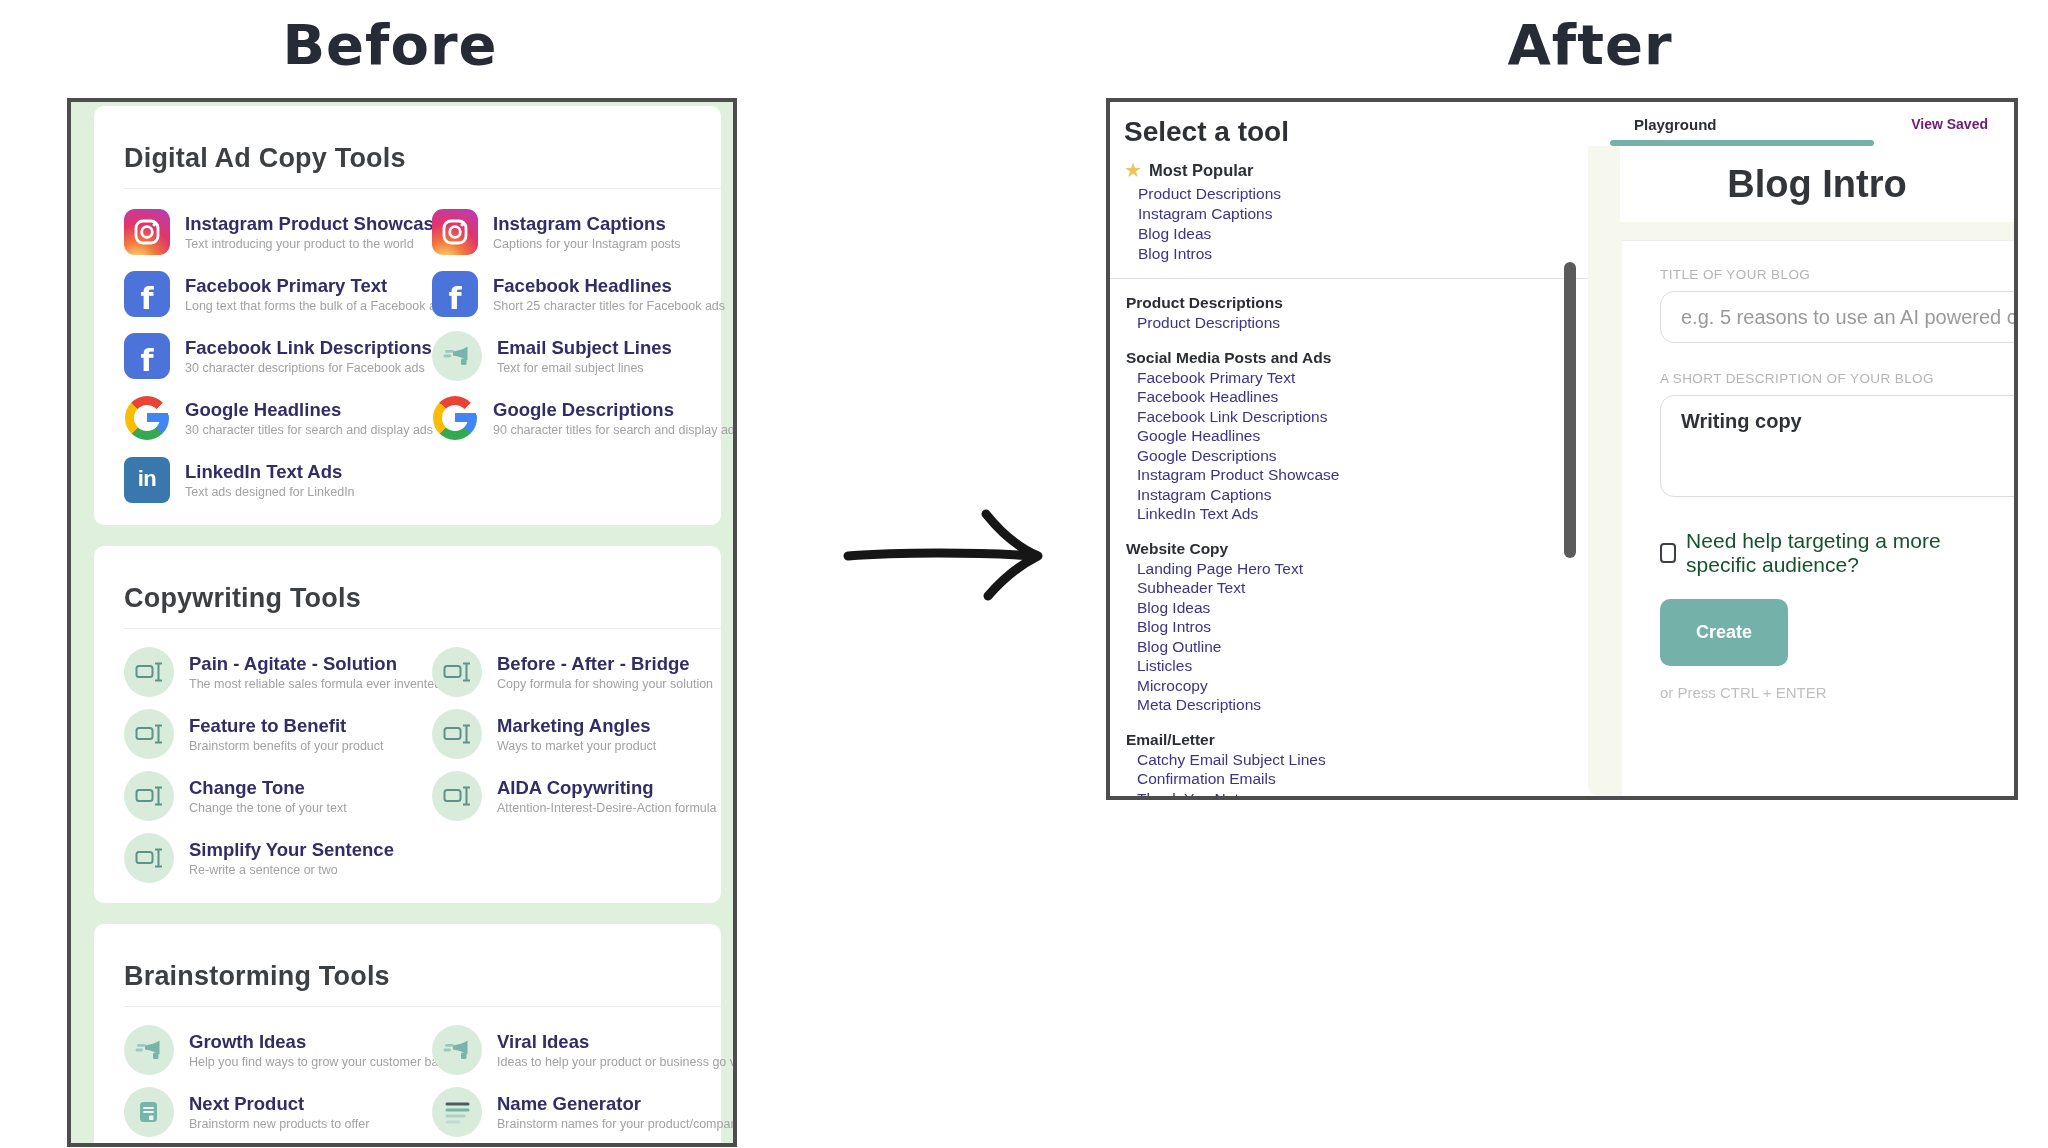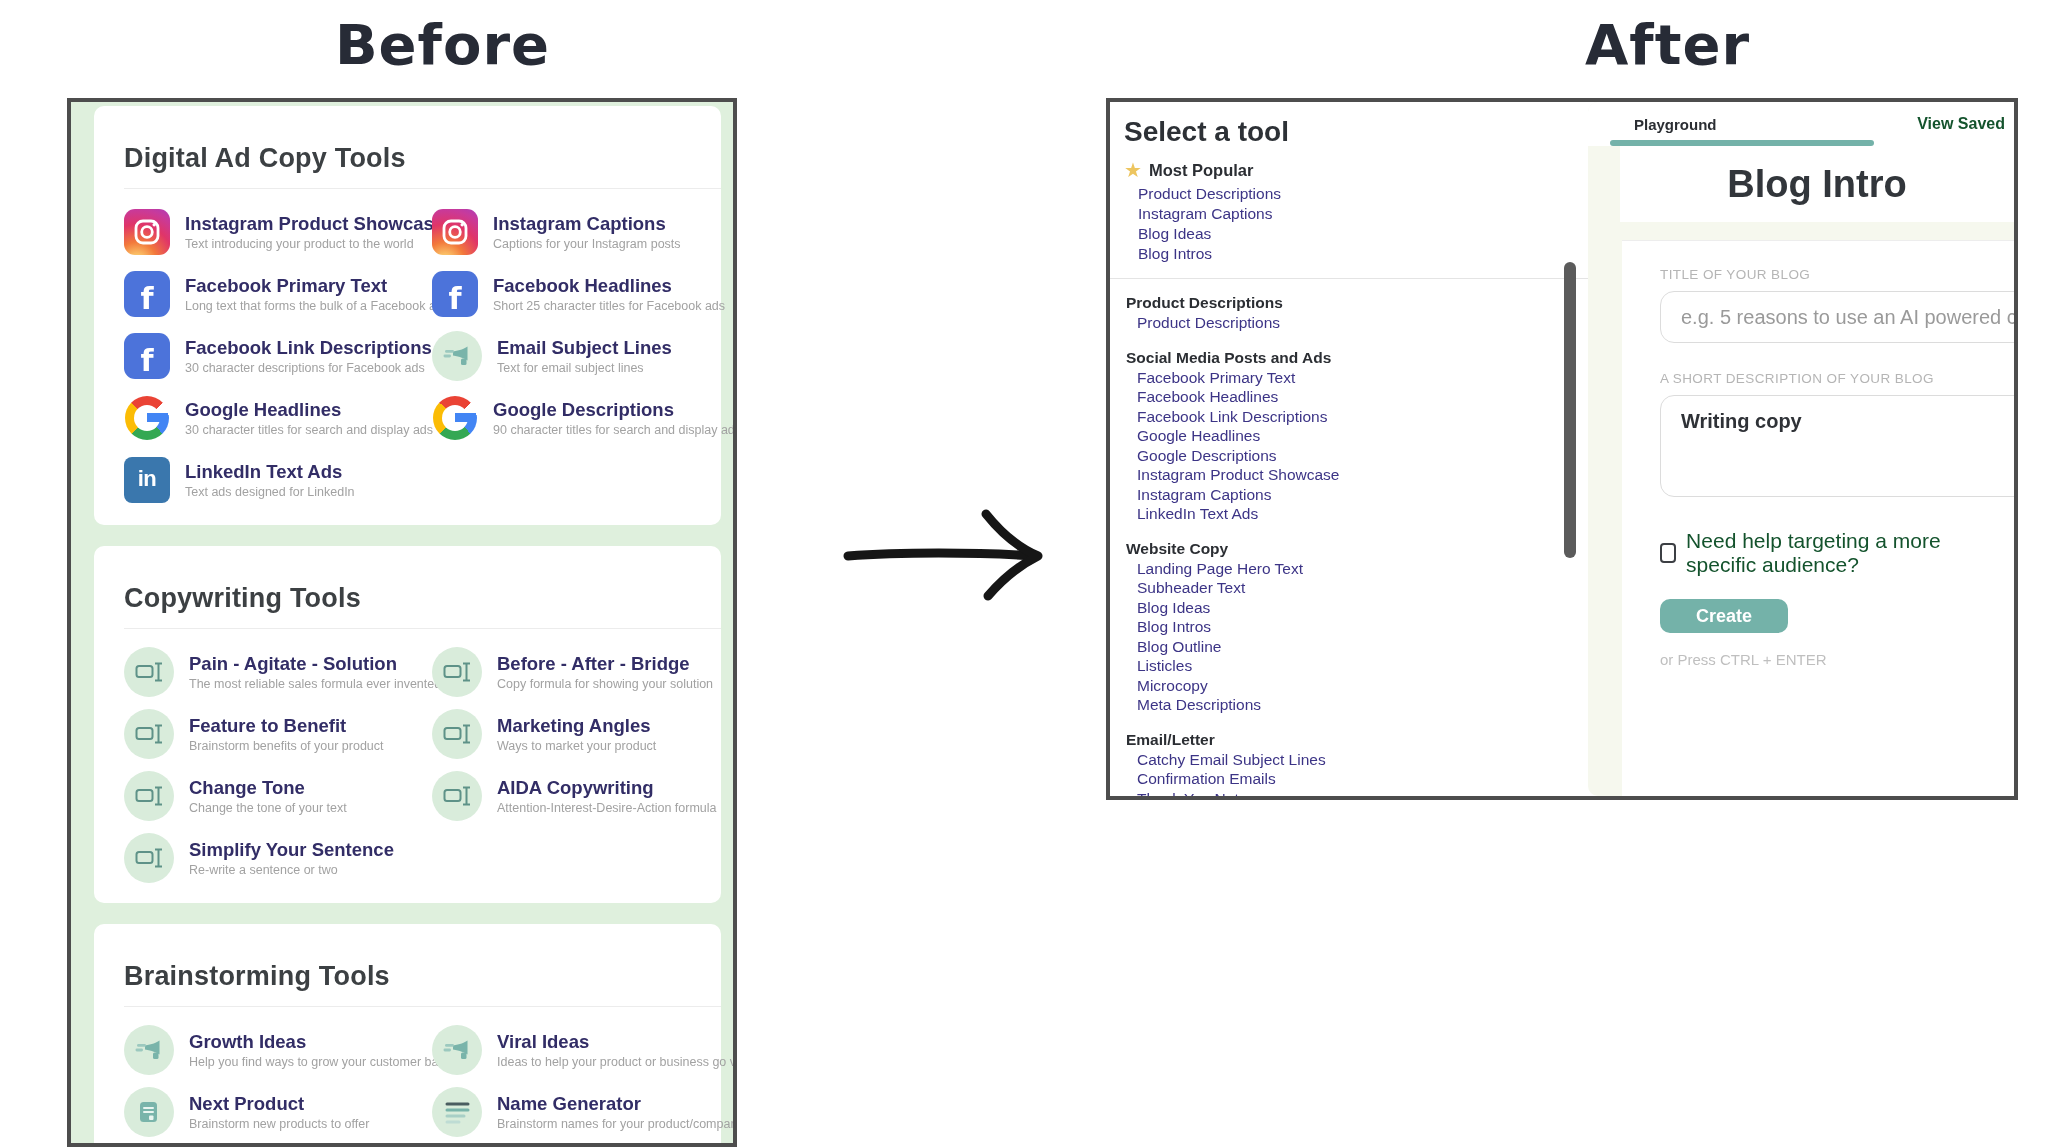--- a/index.html
+++ b/index.html
@@ -1,21 +1,21 @@
 <!DOCTYPE html>
 <html><head>
 <meta charset="utf-8">
 <style>
   html,body{margin:0;padding:0;background:#fff;}
   body{width:2048px;height:1148px;position:relative;overflow:hidden;
        font-family:"Liberation Sans", sans-serif;-webkit-font-smoothing:antialiased;}
 
   
   .handtitle{position:absolute;font-family:"DejaVu Sans", sans-serif;font-weight:700;
-             font-size:56px;color:#272b36;text-align:right;width:320px;letter-spacing:1px;}
+             font-size:56px;color:#272b36;text-align:center;width:320px;letter-spacing:1px;}
   #beforeTitle{left:230px;top:12px;}
   #afterTitle{left:1430px;top:12px;}
 
   
   #arrow{position:absolute;left:836px;top:500px;}
 
   
   .panel{position:absolute;border:4px solid #4d4d4d;box-sizing:border-box;}
   #beforePanel{left:67px;top:98px;width:670px;height:1049px;background:#dff0dd;
                padding:4px 12px 0 23px;overflow:hidden;}
@@ -59,38 +59,38 @@
   .sb-sec{margin-bottom:14px;}
   .sb-sec-h{font-size:15.5px;font-weight:700;color:#2b2e33;line-height:21px;}
   .sb-sec .sb-item{margin-left:11px;line-height:19.5px;}
   .sb-scroll{position:absolute;right:12px;top:160px;width:12px;height:296px;border-radius:6px;background:#5b5b5b;}
 
   .pg{flex:1;background:#f6f8ee;display:flex;flex-direction:column;overflow:hidden;position:relative;border-radius:10px;}
   .tabs{height:44px;flex:0 0 44px;background:#fff;display:flex;}
   .tab-a{width:296px;box-sizing:border-box;display:flex;align-items:center;padding-left:46px;
          font-size:15px;font-weight:700;color:#2b2e33;position:relative;cursor:pointer;}
   .tab-a::after{content:"";position:absolute;left:22px;right:10px;bottom:0;height:6px;border-radius:3px;background:#74b2a9;}
-  .tab-b{flex:1;display:flex;align-items:center;justify-content:flex-end;padding-right:9px;
-         font-size:16px;font-weight:700;color:#14532d;cursor:pointer;}
+  .tab-b{flex:1;display:flex;align-items:center;justify-content:flex-end;padding-right:26px;
+         font-size:14px;font-weight:700;color:#701a75;cursor:pointer;}
   .band{margin-left:32px;height:76px;background:#fff;display:flex;align-items:center;justify-content:center;
         font-size:38px;font-weight:700;color:#32363b;}
   .formcard{margin-left:34px;margin-top:18px;background:#fff;flex:1;padding:26px 0 0 38px;border-top:1px solid #ededed;}
   .flabel{font-size:13.5px;color:#b5b5b5;letter-spacing:.4px;font-weight:500;}
   .flabel.second{margin-top:28px;}
   .finput{display:block;margin-top:9px;width:452px;height:52px;border:1px solid #dcdcdc;border-radius:14px;
           padding:0 20px;font-size:20px;color:#333;background:#fff;box-sizing:border-box;outline:none;
           font-family:"Liberation Sans",sans-serif;}
   .finput::placeholder{color:#9a9a9a;}
   .ftext{display:block;margin-top:9px;width:452px;height:102px;border:1px solid #dcdcdc;border-radius:14px;
          padding:14px 20px;font-size:20px;font-weight:600;color:#2f3237;background:#fff;box-sizing:border-box;
          resize:none;outline:none;font-family:"Liberation Sans",sans-serif;}
   .chkrow{margin-top:32px;display:flex;align-items:center;gap:10px;}
   .chk{width:16px;height:16px;border:2px solid #3c3f44;border-radius:4px;background:#fff;cursor:pointer;}
   .chklabel{font-size:21px;font-weight:400;color:#14532d;}
-  .create{margin-top:22px;width:128px;height:34px;background:#74b2a9;border:none;border-radius:10px;
+  .create{margin-top:22px;width:128px;height:67px;background:#74b2a9;border:none;border-radius:10px;
           color:#fff;font-size:18px;font-weight:700;cursor:pointer;font-family:"Liberation Sans",sans-serif;}
   .hint{margin-top:18px;font-size:15px;color:#bfbfbf;font-weight:500;}
 </style>
 </head>
 <body>
 
 <div class="handtitle" id="beforeTitle">Before</div>
 <div class="handtitle" id="afterTitle">After</div>
 
 <svg id="arrow" width="236" height="104" viewBox="0 0 236 104" fill="none" stroke="#161616" stroke-width="9" stroke-linecap="round" stroke-linejoin="round">

